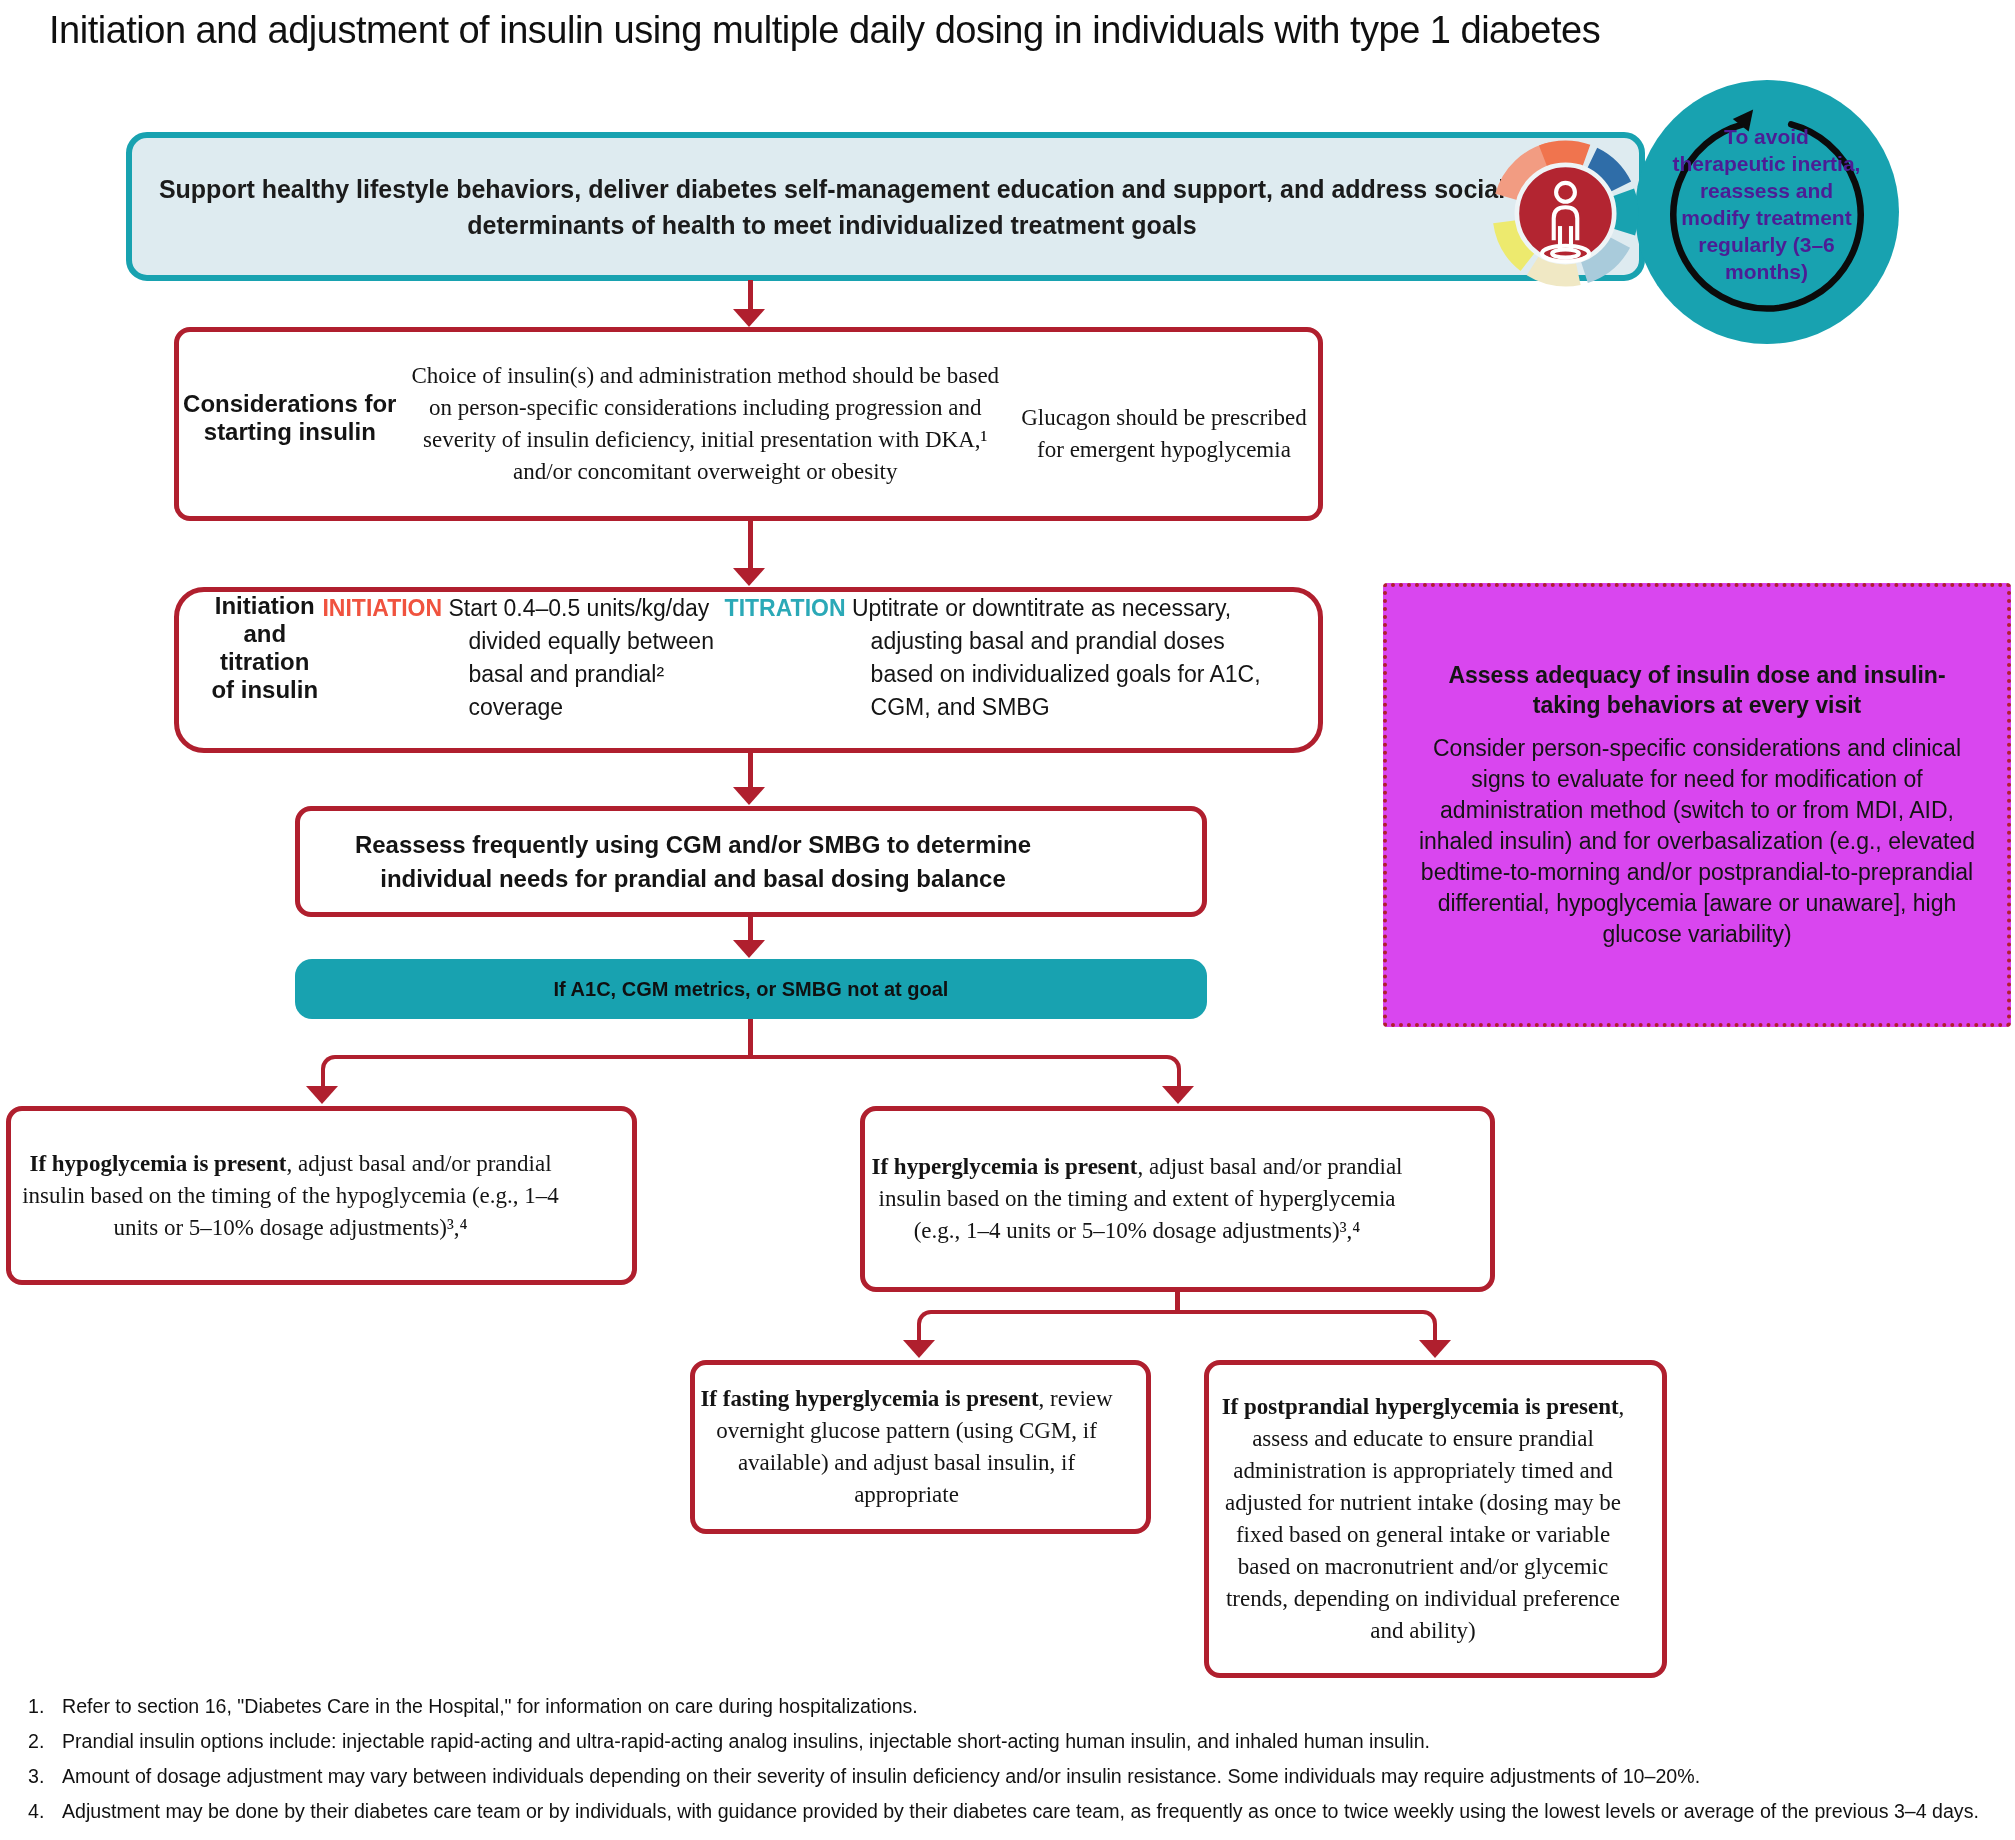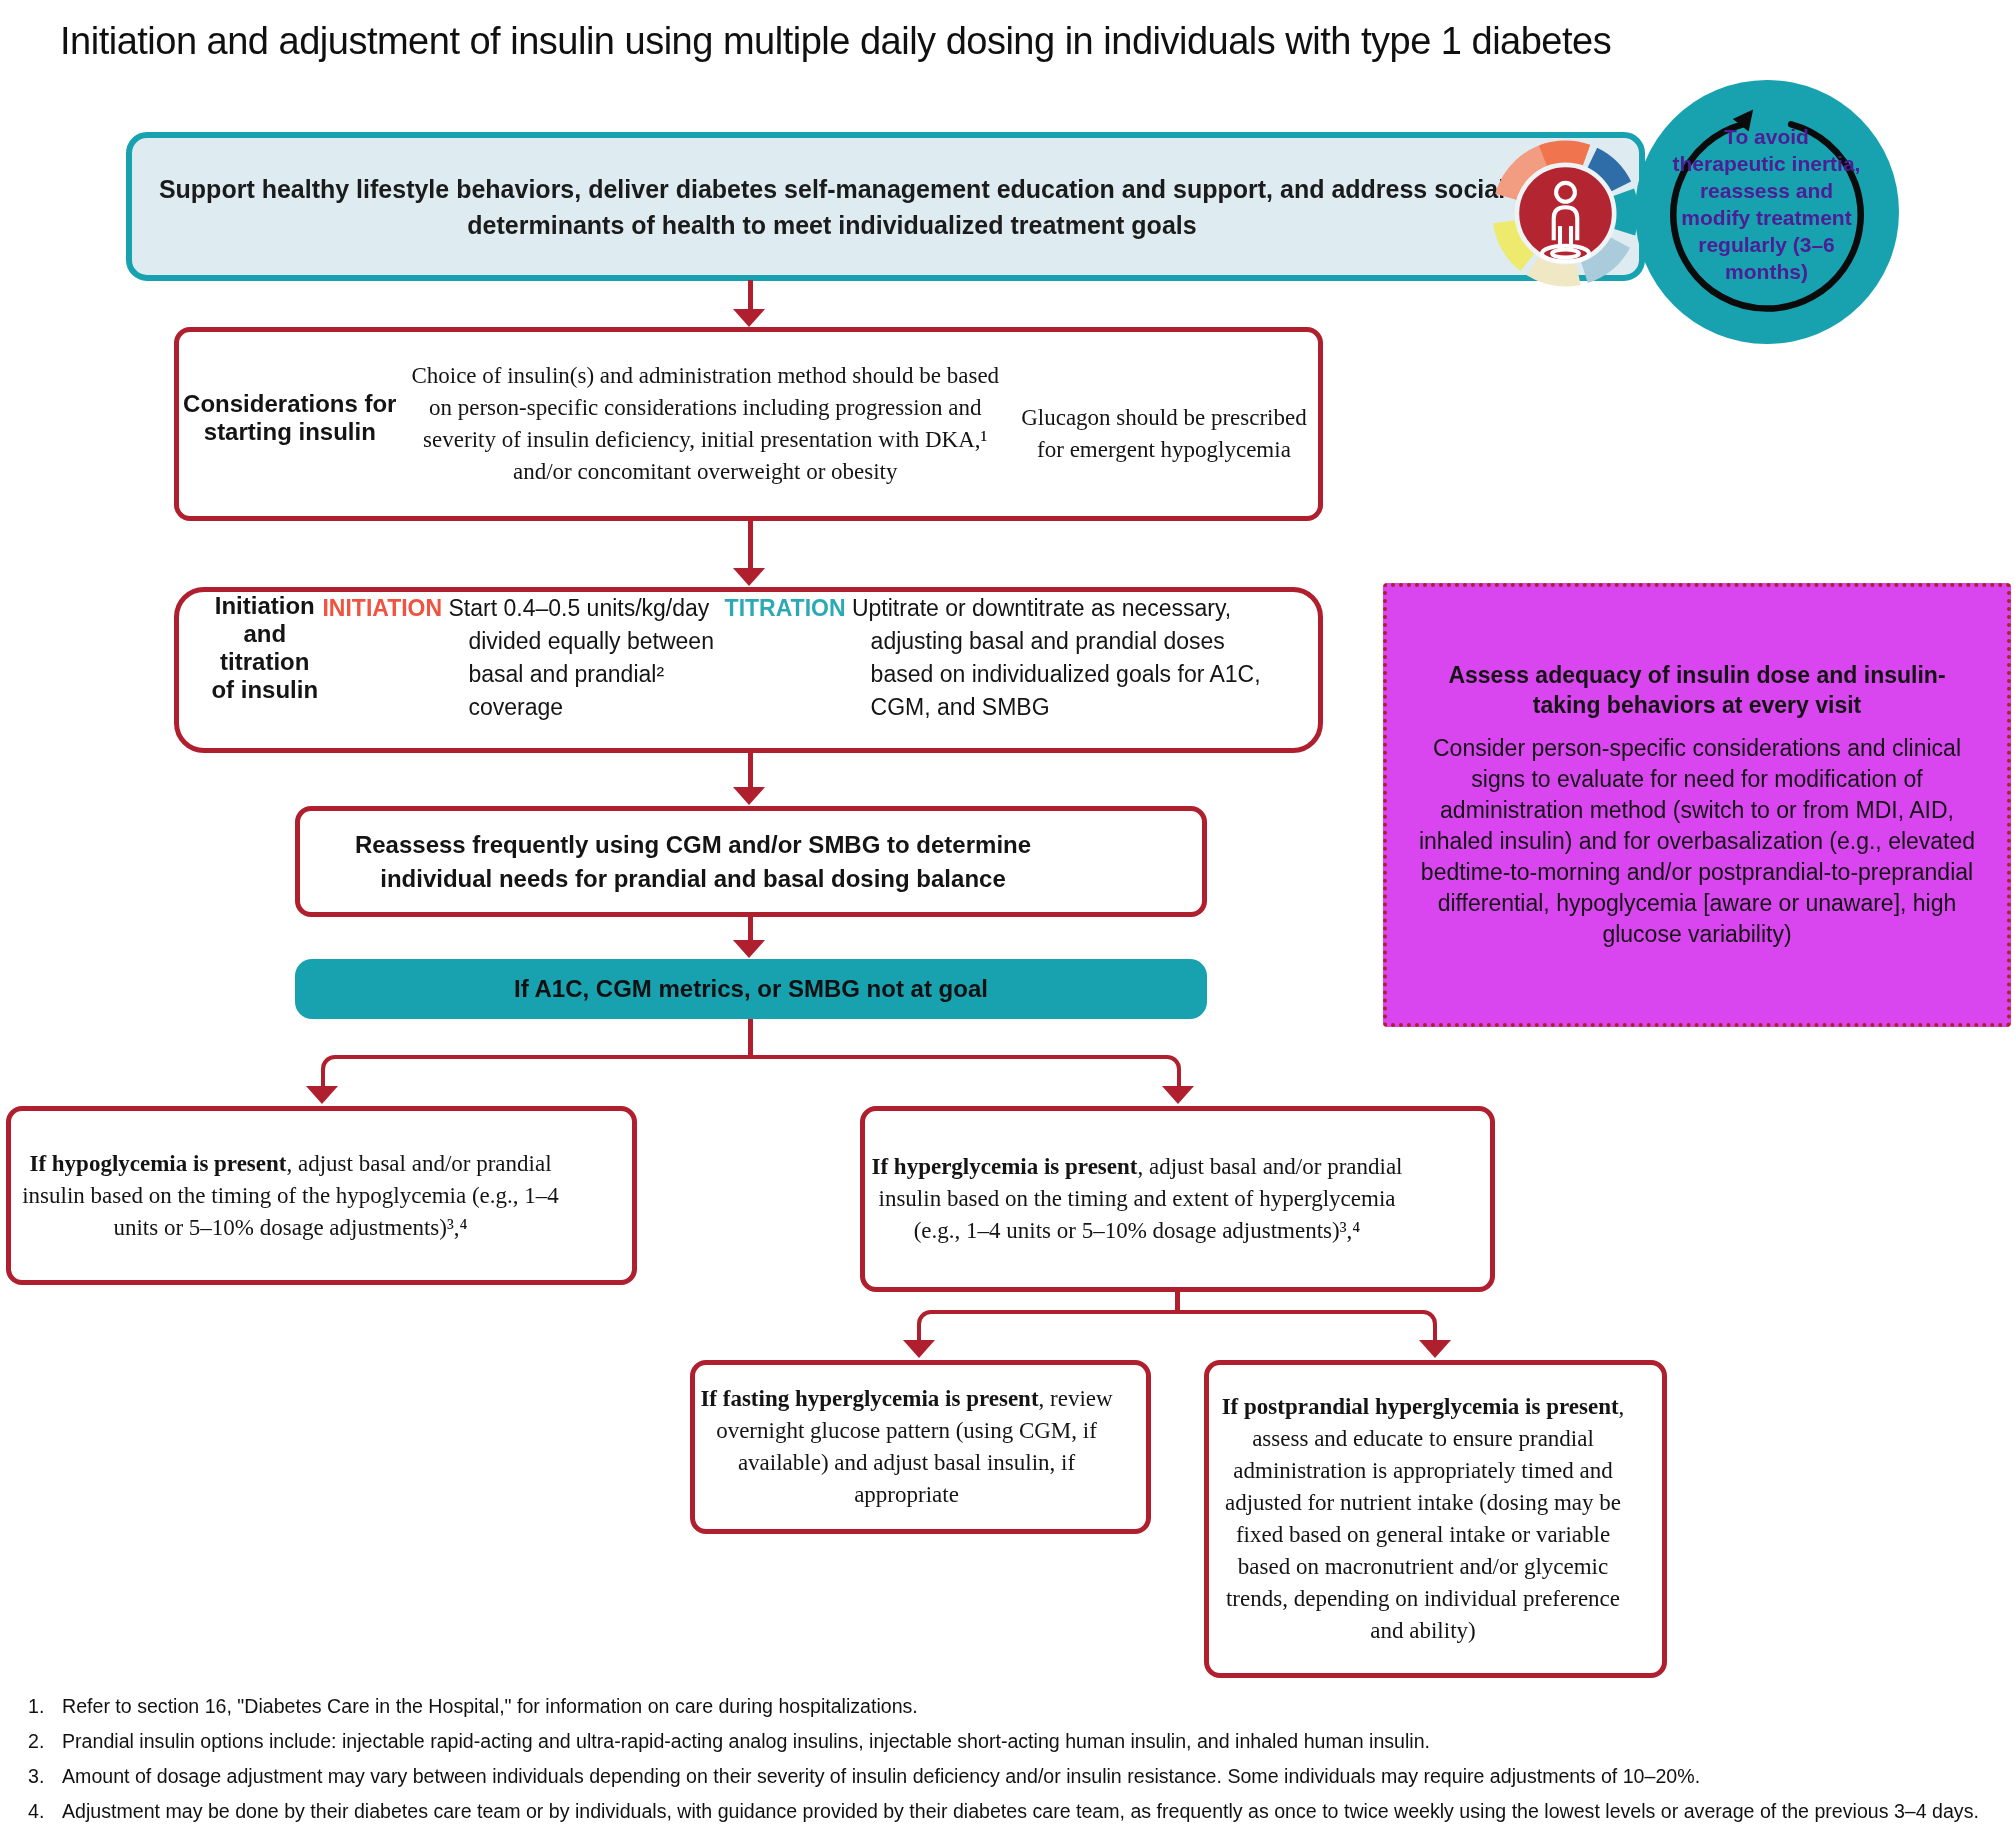--- a/index.html
+++ b/index.html
@@ -7,21 +7,21 @@
     --teal:#18a2b0;
     --teal-text:#2ba9b7;
     --coral:#f0533f;
     --bannerbg:#deebf0;
     --ink:#141414;
   }
   html,body{margin:0;padding:0;background:#fff;}
   .canvas{position:relative;width:2015px;height:1840px;background:#fff;
           font-family:"Liberation Sans",sans-serif;color:var(--ink);overflow:hidden;}
 
-  .page-title{position:absolute;left:43px;top:3px;margin:17px;font-size:38px;font-weight:400;
+  .page-title{position:absolute;left:43px;top:3px;margin:6px;font-size:38px;font-weight:400;
               letter-spacing:-0.5px;color:#101010;white-space:nowrap;}
 
   
   .banner{position:absolute;left:126px;top:132px;width:1519px;height:149px;box-sizing:border-box;
           background:var(--bannerbg);border:6.5px solid var(--teal);border-radius:21px;
           display:flex;align-items:center;}
   .banner-text{width:1370px;margin-left:15px;text-align:center;font-size:25px;font-weight:700;
                line-height:36px;color:#1b1b1b;}
 
   
@@ -50,21 +50,21 @@
   .dose-row{font-size:23px;line-height:33px;text-align:left;padding-left:146px;text-indent:-146px;}
   .dose-label{font-weight:700;}
   .dose-label.init{color:var(--coral);}
   .dose-label.titr{color:var(--teal-text);}
 
   #box-reassess{left:295px;top:806px;width:912px;height:111px;}
   #box-reassess .title{line-height:34px;width:786px;}
 
   .goal-bar{position:absolute;left:295px;top:959px;width:912px;height:60px;background:var(--teal);
             border-radius:17px;display:flex;align-items:center;justify-content:center;}
-  .goal-bar .title{font-size:24px;font-weight:700;color:#0f1011;}
+  .goal-bar .title{font-size:20px;font-weight:700;color:#0f1011;}
 
   .dashed-box{position:absolute;left:1383px;top:583px;width:628px;height:444px;box-sizing:border-box;
               border:4.5px dotted var(--red);border-radius:4px;background:#d946ef;
               display:flex;flex-direction:column;justify-content:center;align-items:center;}
   .dashed-box .title{font-size:23px;font-weight:700;line-height:30px;text-align:center;width:549px;margin-bottom:13px;}
   .dashed-box .body{font-size:23px;line-height:31px;text-align:center;width:584px;}
 
   #box-hypo{left:6px;top:1106px;width:631px;height:179px;}
   #box-hypo .body{width:559px;}
   #box-hyper{left:860px;top:1106px;width:635px;height:186px;}

